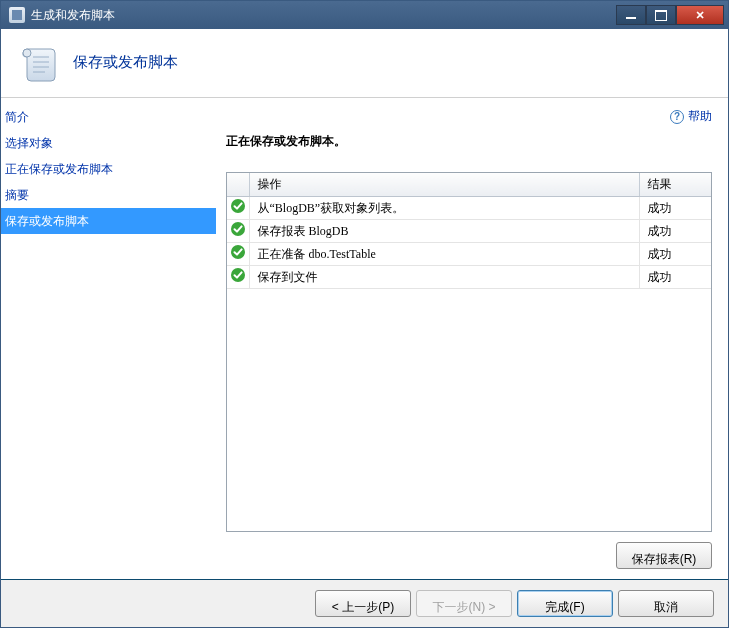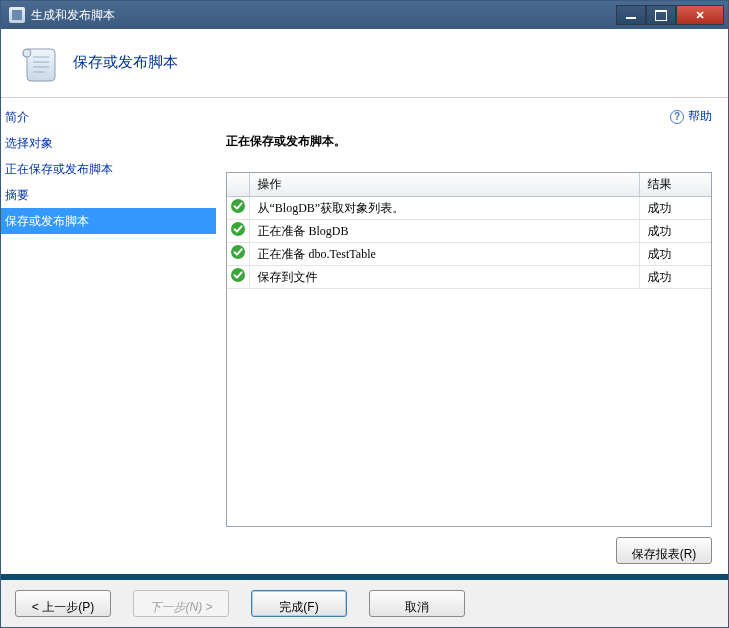--- a/index.html
+++ b/index.html
@@ -179,43 +179,43 @@
       display: inline-block;
     }
 
     .save-report-row {
       display: flex;
       justify-content: flex-end;
       padding: 10px 0 10px 0;
     }
 
     .footer {
-      border-top: 6px solid #0c4a6e;
+      border-top: 1px solid #0c4a6e;
       background: #f0f0f0;
       padding: 10px 14px;
       display: flex;
-      gap: 22px;
+      justify-content: flex-end;
+      gap: 5px;
     }
     .btn {
       min-width: 96px;
       height: 27px;
       background: linear-gradient(to bottom, #fdfdfd, #e4e4e4);
       border: 1px solid #8a8a8a;
       border-radius: 3px;
       font-size: 12px;
       cursor: pointer;
       padding: 8px 8px;
       font-family: inherit;
     }
     .btn:disabled {
       color: #a0a0a0;
       cursor: default;
       background: #f4f4f4;
       border-color: #c0c0c0;
-      font-style: italic;
     }
     .btn.default {
       border: 1px solid #3c7fb1;
       box-shadow: 0 0 0 1px #a8d0f0 inset;
     }
   </style>
 </head>
 <body>
 
 <div class="window">
@@ -287,21 +287,21 @@
                     <path d="M4.5 8.2 L7 10.6 L11.6 5.4" stroke="#fff" stroke-width="2" fill="none" stroke-linecap="round" stroke-linejoin="round"></path>
                   </svg></td>
                 <td>从“BlogDB”获取对象列表。</td>
                 <td>成功</td>
               </tr>
               <tr>
                 <td><svg class="success-icon" viewBox="0 0 16 16">
                     <circle cx="8" cy="8" r="7" fill="#3aa63a"></circle>
                     <path d="M4.5 8.2 L7 10.6 L11.6 5.4" stroke="#fff" stroke-width="2" fill="none" stroke-linecap="round" stroke-linejoin="round"></path>
                   </svg></td>
-                <td>正在准备 BlogDB</td>
+                <td>保存报表 BlogDB</td>
                 <td>成功</td>
               </tr>
               <tr>
                 <td><svg class="success-icon" viewBox="0 0 16 16">
                     <circle cx="8" cy="8" r="7" fill="#3aa63a"></circle>
                     <path d="M4.5 8.2 L7 10.6 L11.6 5.4" stroke="#fff" stroke-width="2" fill="none" stroke-linecap="round" stroke-linejoin="round"></path>
                   </svg></td>
                 <td>正在准备 dbo.TestTable</td>
                 <td>成功</td>
               </tr>

